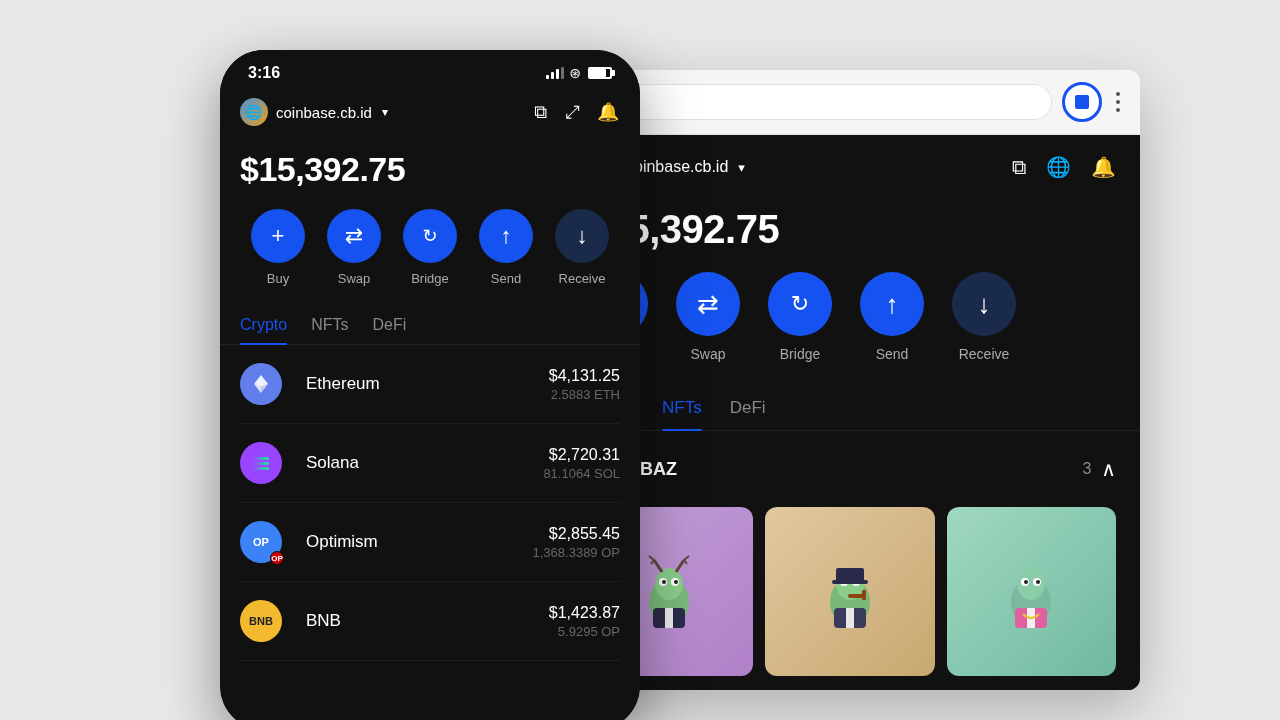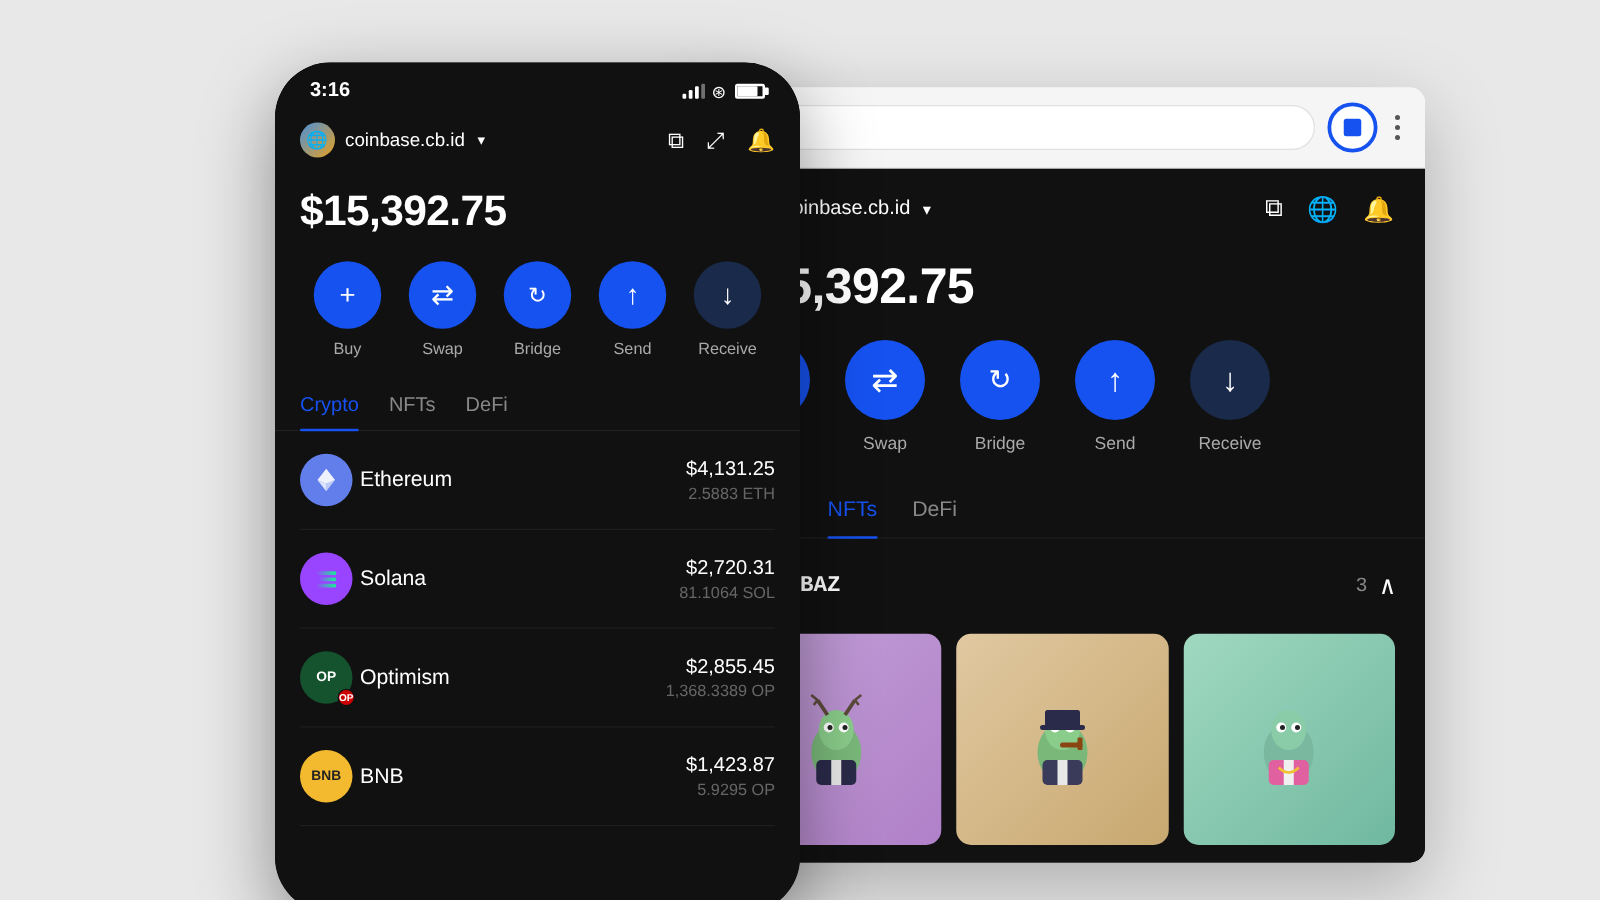--- a/index.html
+++ b/index.html
@@ -248,37 +248,37 @@
       display: flex;
       justify-content: space-between;
       align-items: center;
       padding: 18px 0;
       border-bottom: 1px solid #1e1e1e;
     }
 
     .crypto-left {
       display: flex;
       align-items: center;
-      gap: 6px;
+      gap: 24px;
     }
 
     .crypto-logo {
       width: 42px;
       height: 42px;
       border-radius: 50%;
       display: flex;
       align-items: center;
       justify-content: center;
       font-size: 20px;
       font-weight: bold;
     }
 
     .eth-logo { background: #627eea; color: #fff; }
     .sol-logo { background: #9945ff; color: #fff; }
-    .op-logo { background: #14532d; color: #fff; }
+    .op-logo { background: #3b82f6; color: #fff; }
     .bnb-logo { background: #f3ba2f; color: #fff; }
 
     .crypto-name {
       color: #fff;
       font-size: 17px;
       font-weight: 500;
     }
 
     .crypto-right {
       text-align: right;
@@ -494,21 +494,20 @@
     .nft-section {
       background: #111;
       padding: 16px 24px;
     }
 
     .nft-collection-header {
       display: flex;
       justify-content: space-between;
       align-items: center;
       margin-bottom: 16px;
-      font-family: Liberation Mono, monospace;
     }
 
     .nft-collection-left {
       display: flex;
       align-items: center;
       gap: 12px;
     }
 
     .nft-collection-thumb {
       width: 44px;

